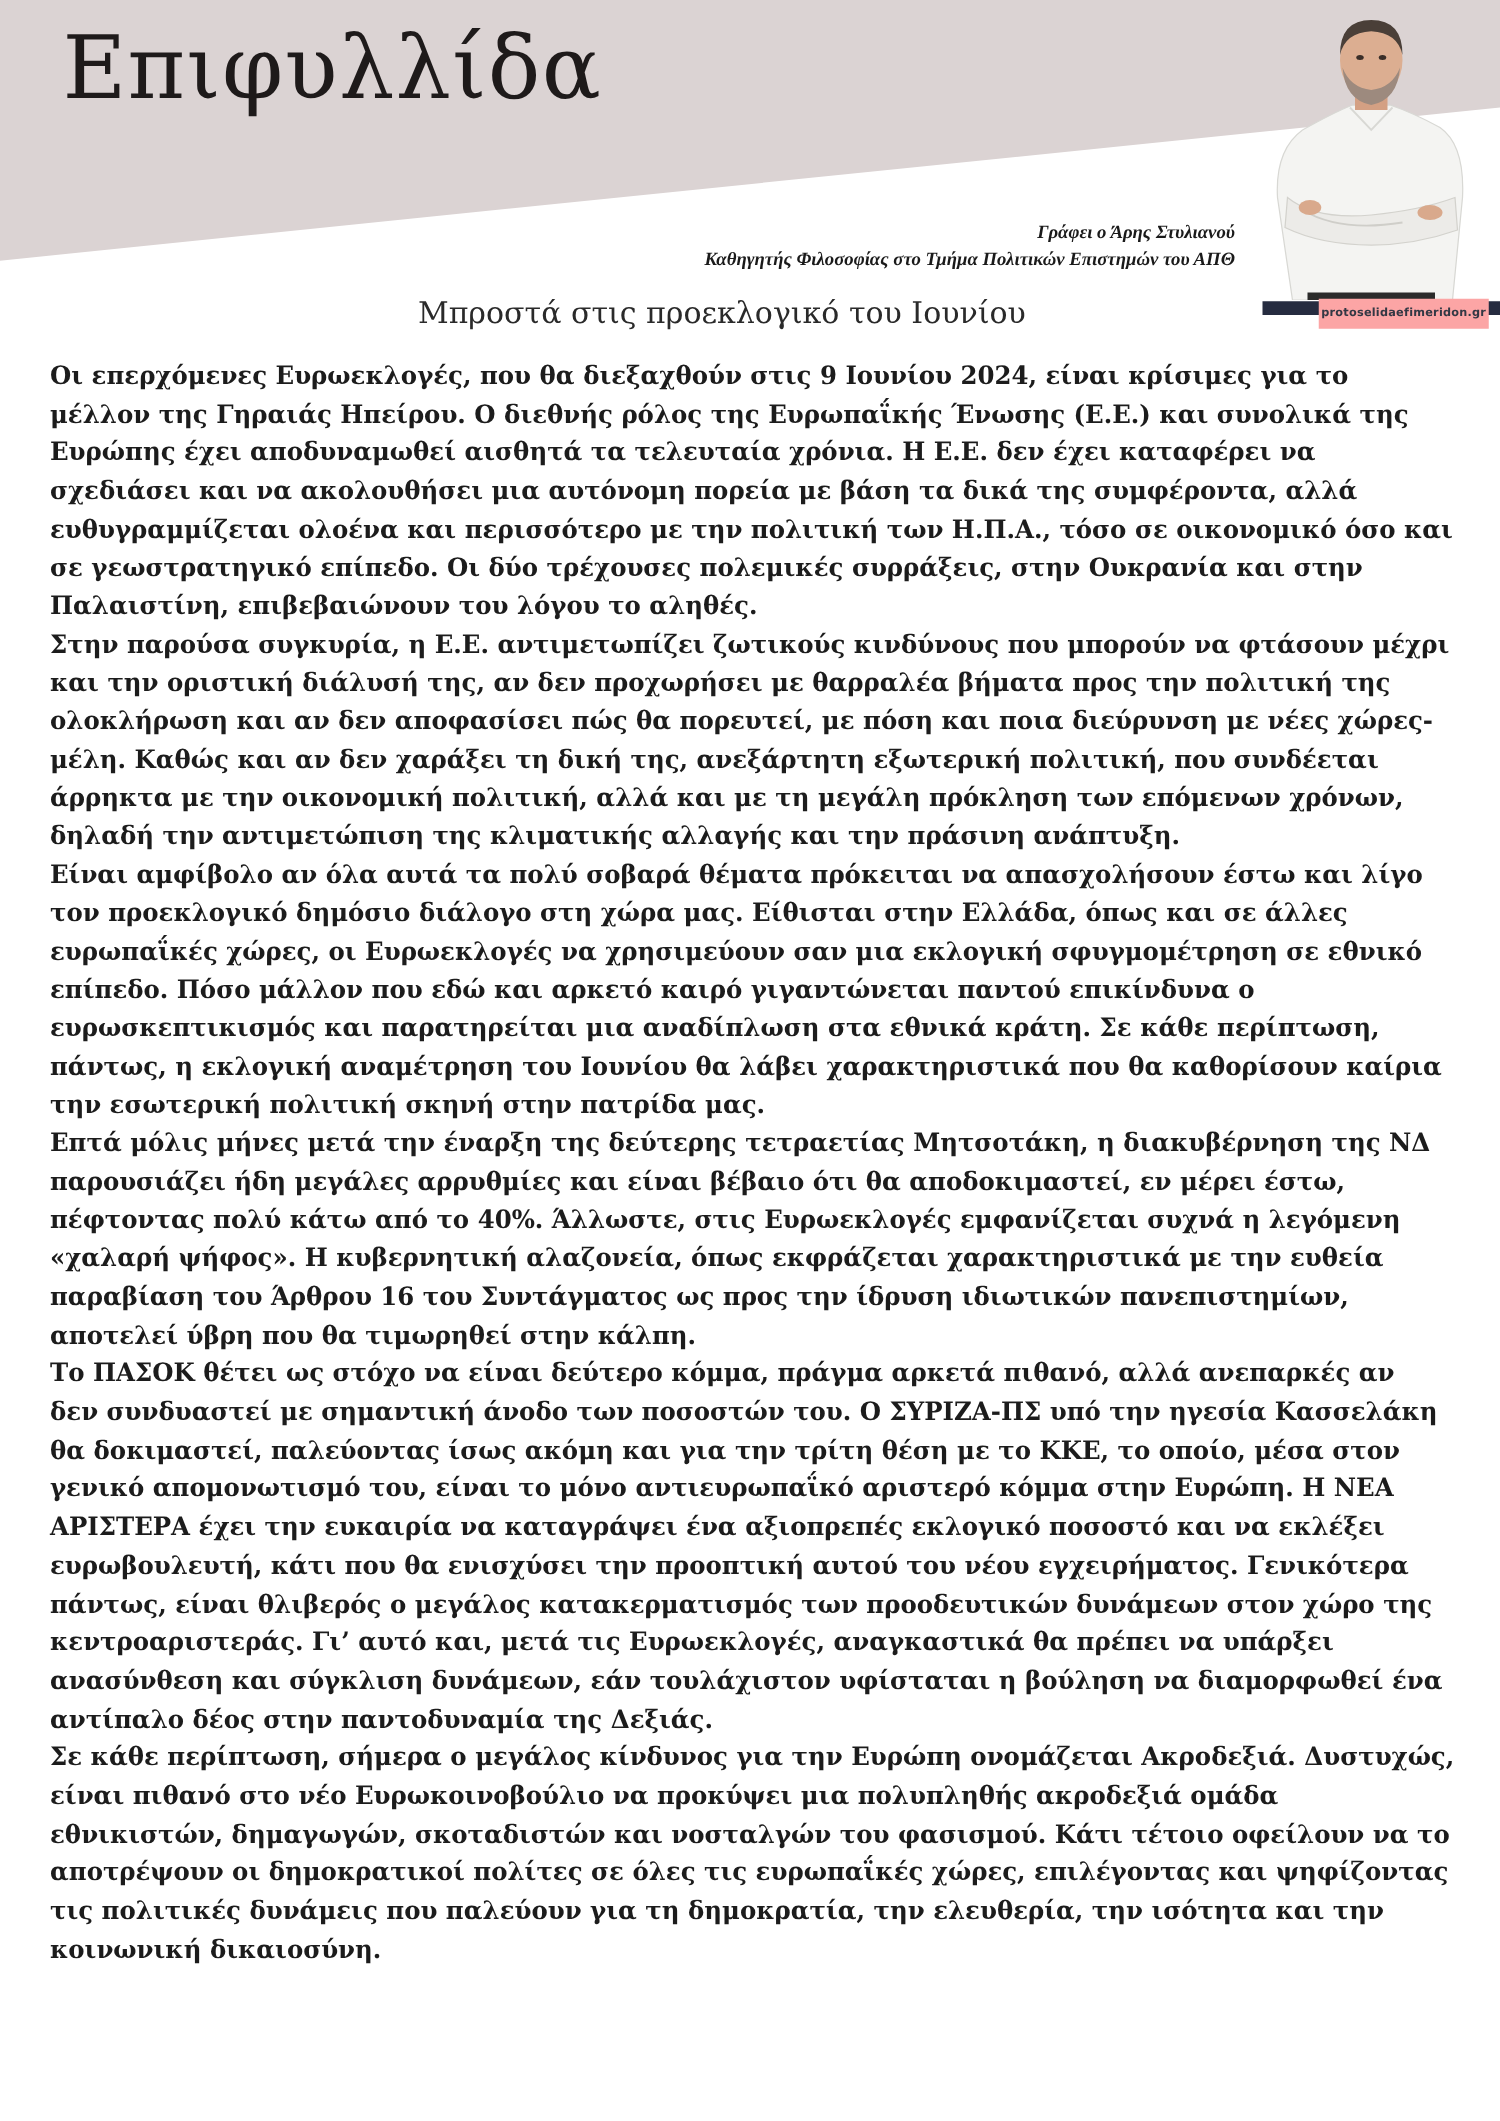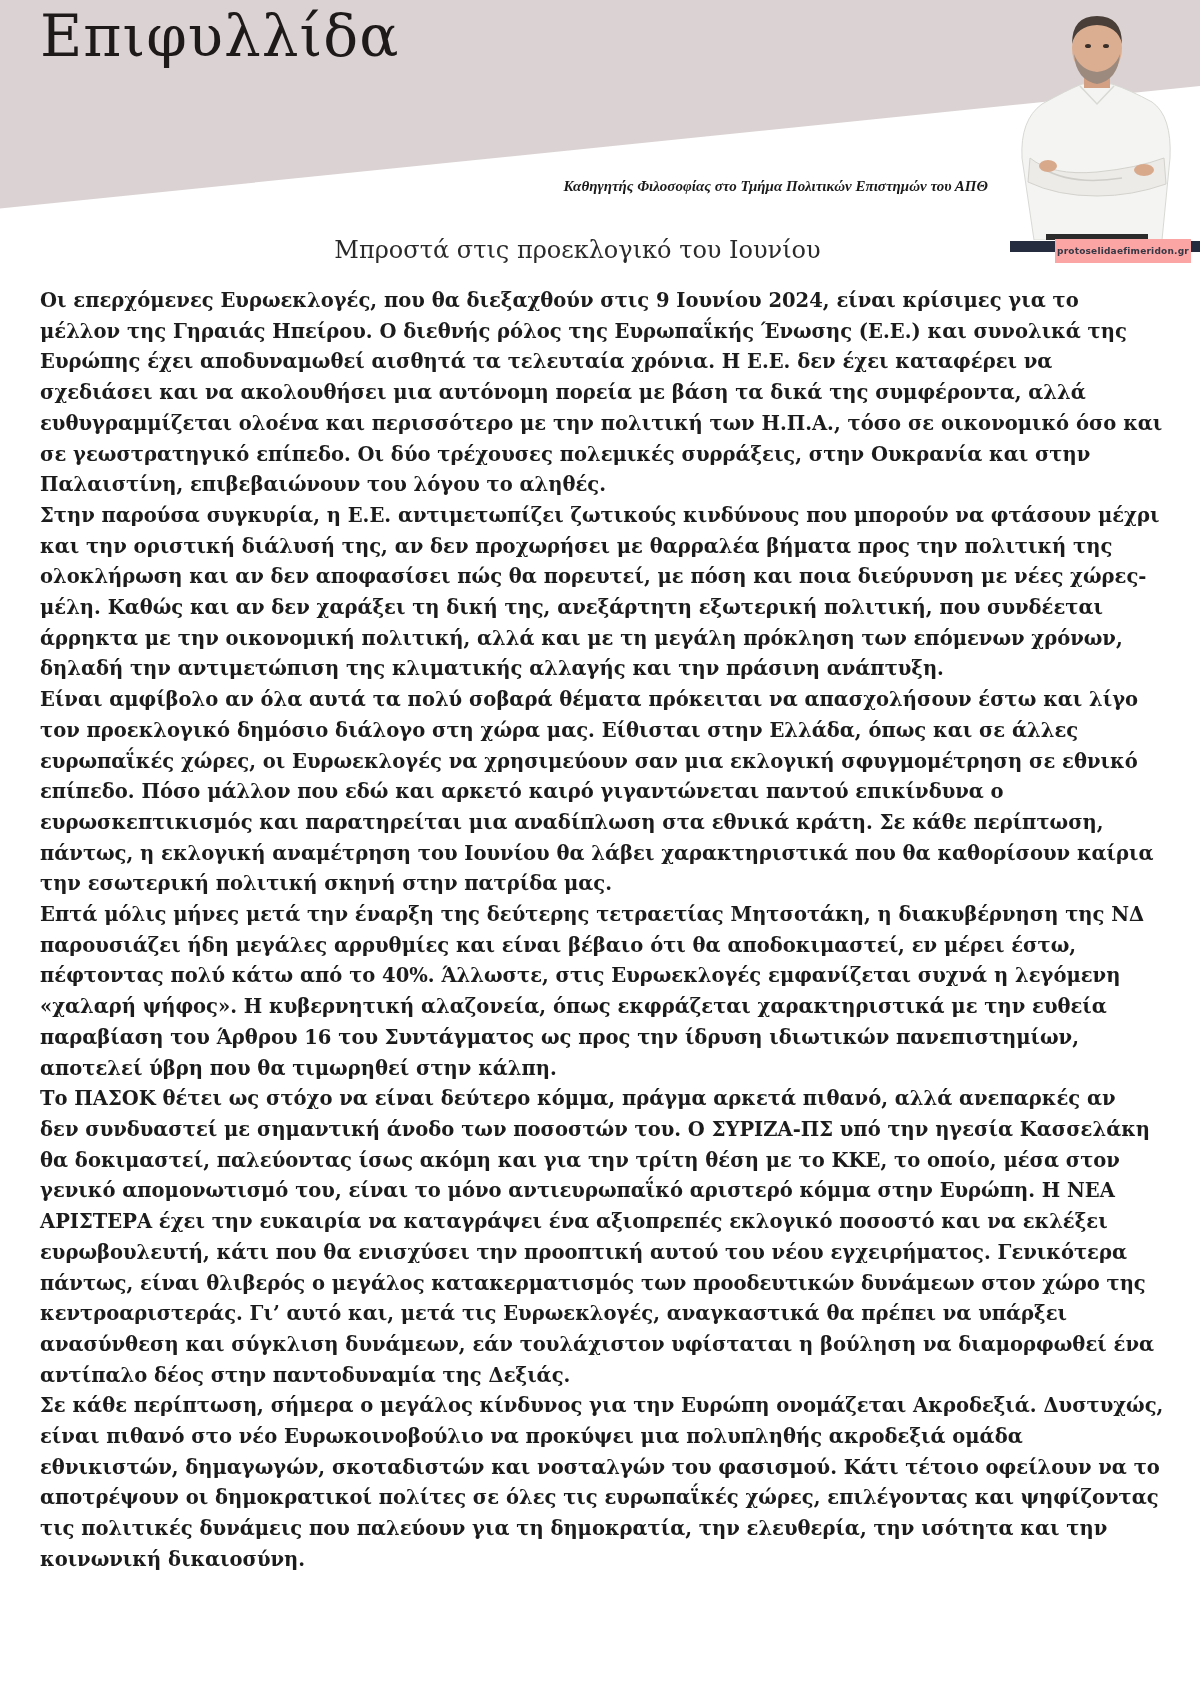--- a/index.html
+++ b/index.html
@@ -22,25 +22,25 @@
       width: 1200px;
       height: 215px;
       background: #dbd3d3;
       clip-path: polygon(0 0, 100% 0, 100% 40%, 0 97%);
     }
     .masthead-title {
       position: absolute;
       left: 40px;
       top: 2px;
       font-family: "DejaVu Serif", "Liberation Serif", serif;
-      font-size: 58px;
+      font-size: 70px;
       font-weight: normal;
       color: #1e1a1a;
       letter-spacing: 1px;
-      margin: 0;
+      margin: 10px;
       line-height: 1.2;
     }
     .byline {
       position: absolute;
       right: 212px;
       top: 175px;
       text-align: right;
       font-family: "Liberation Serif", "DejaVu Serif", serif;
       font-size: 15px;
       font-style: italic;
@@ -113,20 +113,21 @@
     }
   </style>
 </head>
 <body>
 
 <div class="banner"></div>
 
 <h1 class="masthead-title">Επιφυλλίδα</h1>
 
 <div class="byline">
+  <div>Γράφει ο Άρης Στυλιανού</div>
   <div class="role">Καθηγητής Φιλοσοφίας στο Τμήμα Πολιτικών Επιστημών του ΑΠΘ</div>
 </div>
 
 <div class="portrait">
   <svg width="170" height="232" viewBox="0 0 170 232">
 
     <path d="M22 232 L10 150 Q8 112 30 96 Q55 82 70 76 L100 76 Q118 82 140 94 Q160 108 158 150 L150 232 Z" fill="#f4f4f2" stroke="#d8d8d4" stroke-width="1"></path>
 
     <path d="M18 150 Q40 168 85 164 Q125 160 152 150 L154 176 Q120 188 85 188 Q45 188 16 174 Z" fill="#ecebe8" stroke="#d3d2cd" stroke-width="1"></path>
     <path d="M30 160 Q60 178 110 170" stroke="#cfcec9" stroke-width="1.5" fill="none"></path>

